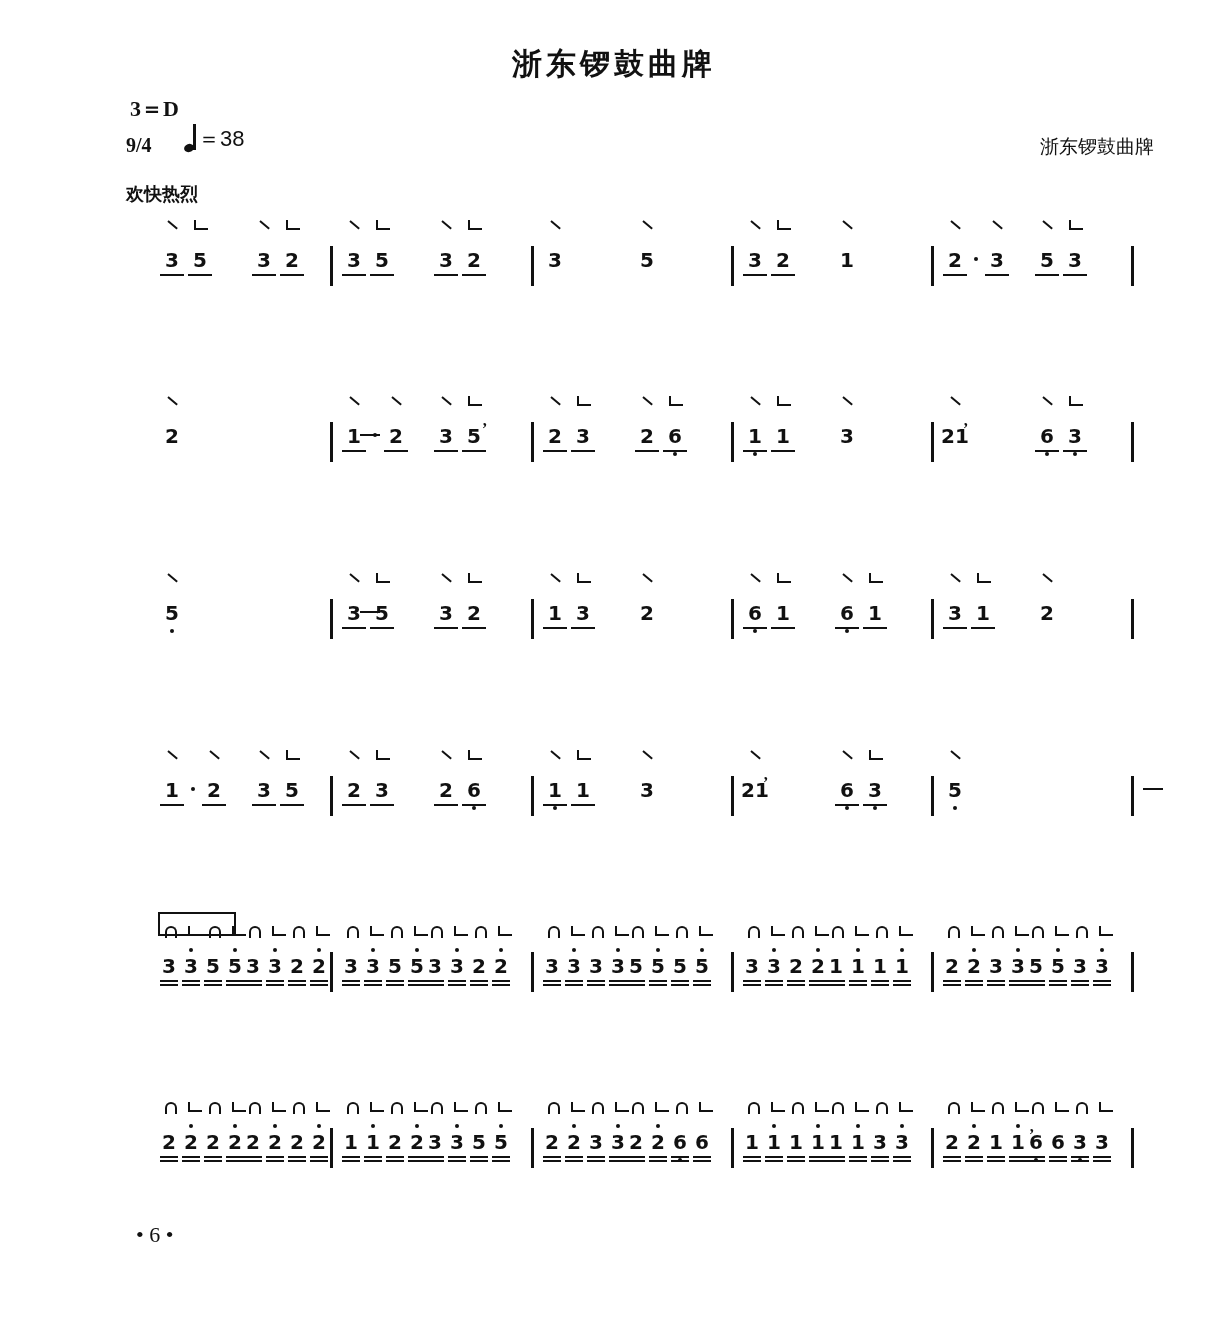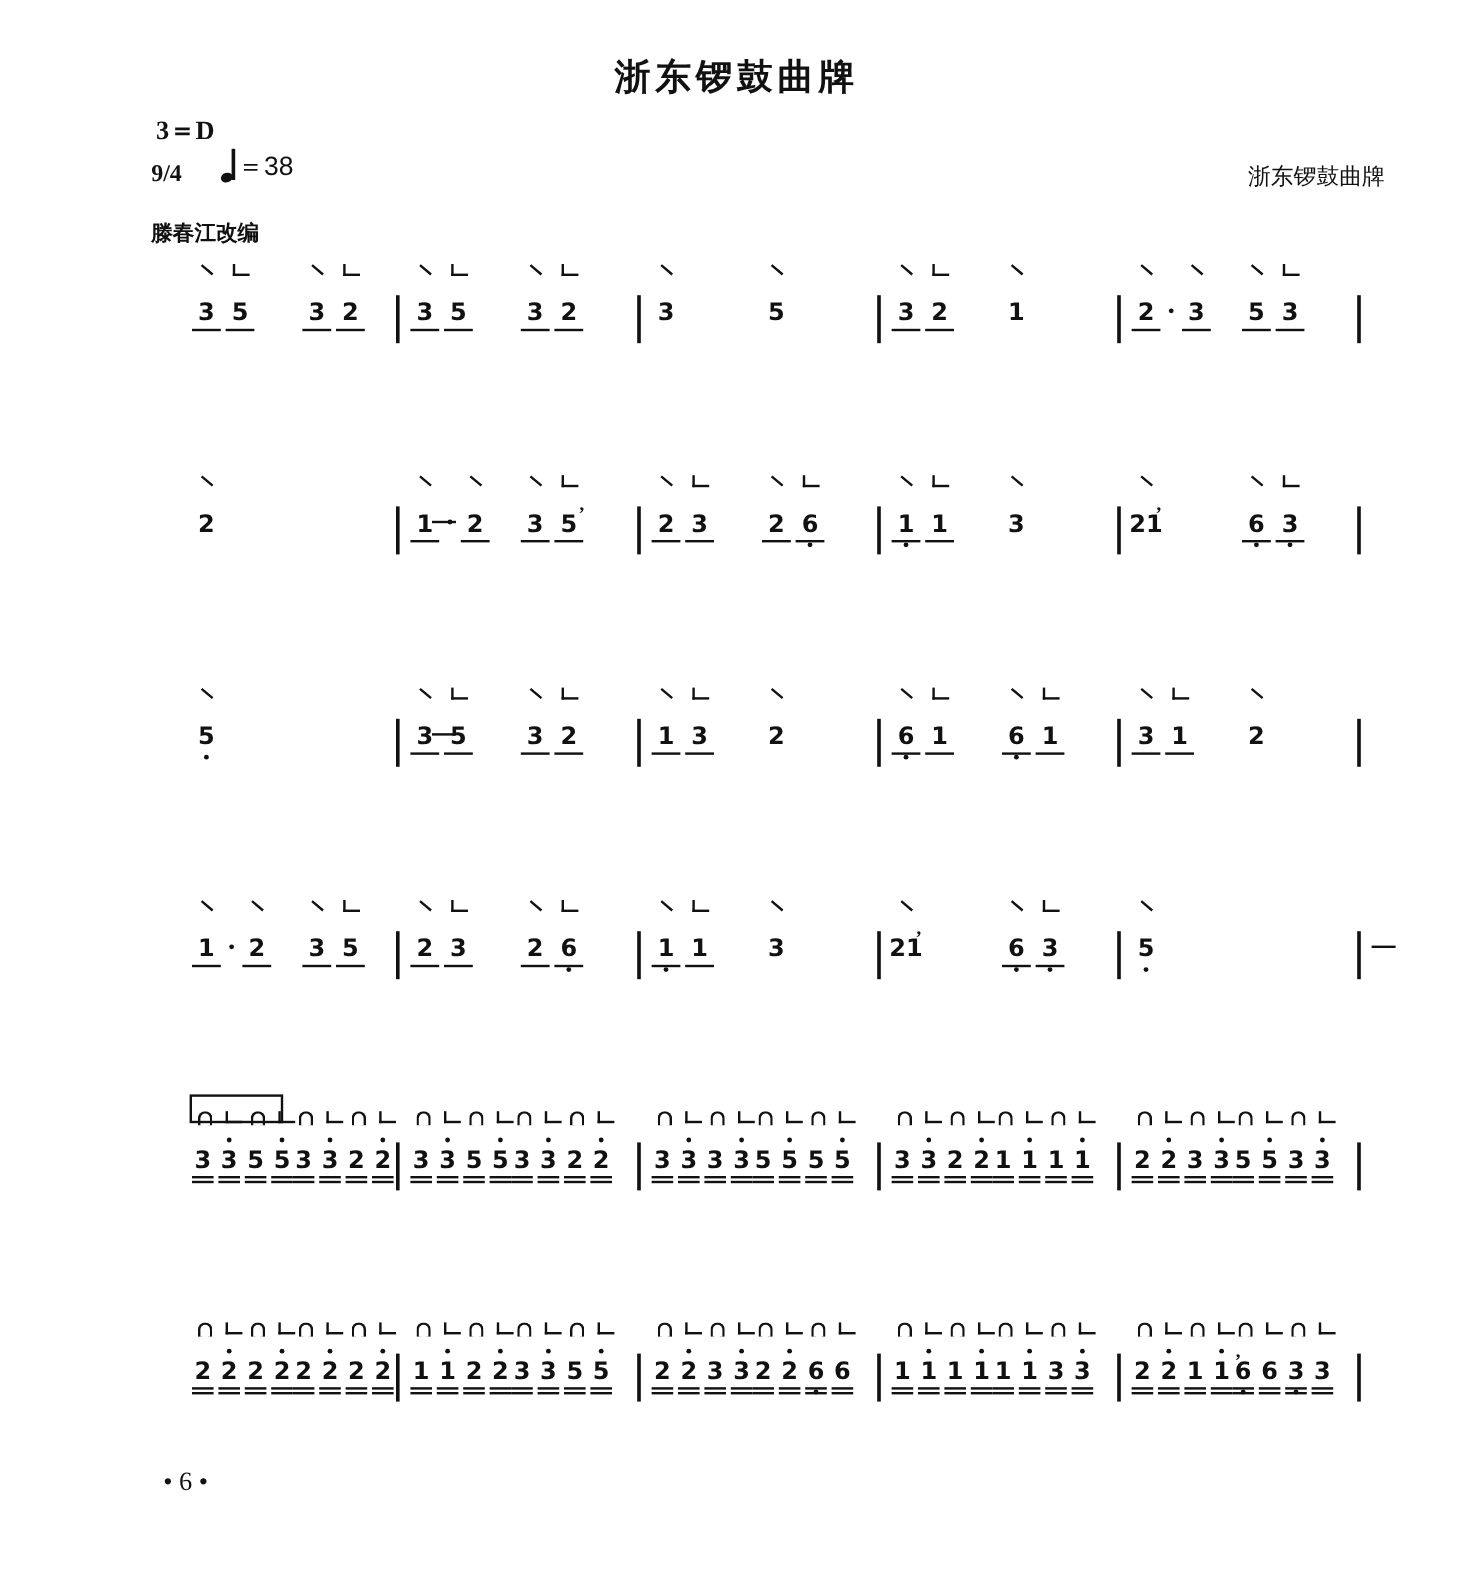--- a/index.html
+++ b/index.html
@@ -35,21 +35,21 @@
   .pageno{position:absolute;left:136px;top:1222px;font-size:22px;}
 </style>
 </head>
 <body>
 
 <div class="title">浙东锣鼓曲牌</div>
 <div class="key">3＝D</div>
 <div class="meter">9/4</div>
 <div class="tempo"><span class="qn"></span><span>＝38</span></div>
 <div class="arranger">浙东锣鼓曲牌</div>
-<div class="expr">滕春江改编</div>
+<div class="expr">欢快热烈</div>
 
 <div id="score">
     <div class="row" style="top: 212px;">
       <div class="measure" style="left: 0px; width: 182px;">
         <div class="group" style="left: 8px;">
           <span class="note">
             <span class="n">3</span>
             <span class="ul1"></span>
             <span class="mk mk-tick"></span>
           </span>

